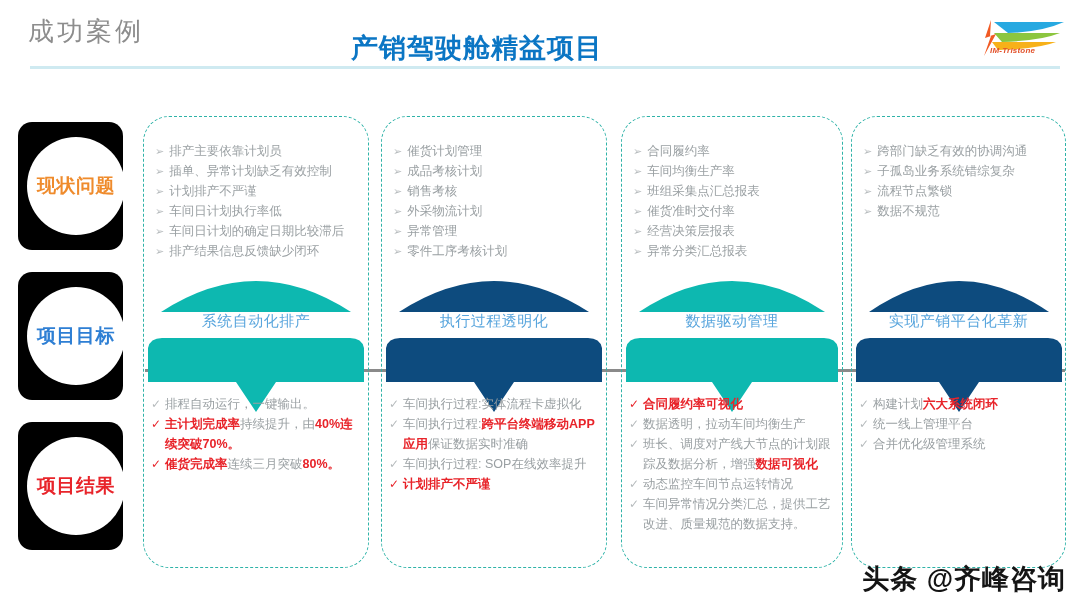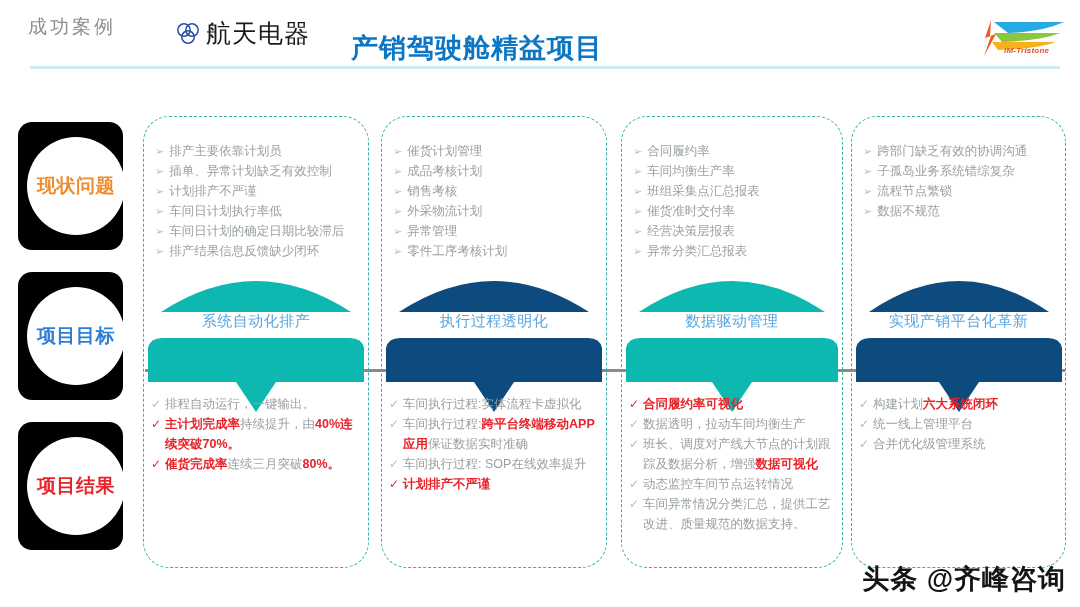--- a/index.html
+++ b/index.html
@@ -9,41 +9,41 @@
     font-family:"Liberation Sans","DejaVu Sans",sans-serif;
     overflow:hidden;
     position:relative;
   }
   
   #header{
     position:absolute;left:0;top:0;width:1080px;height:72px;
   }
   #header-title{
     position:absolute;left:28px;top:14px;
-    font-size:19px;color:#8d8d8d;letter-spacing:3px;font-weight:400;
+    font-size:26px;color:#8d8d8d;letter-spacing:3px;font-weight:400;
   }
   #brand-block{
     position:absolute;left:175px;top:17px;
     display:flex;align-items:center;gap:5px;
   }
   #brand-icon{width:26px;height:26px;display:block;}
   #brand-name{
     font-size:25px;color:#1a1a1a;letter-spacing:1px;font-weight:500;
   }
   #project-title{
     position:absolute;left:351px;top:13px;
     font-size:27px;color:#0b76c4;font-weight:bold;letter-spacing:1px;margin-top:17px;
   }
   #header-rule{
     position:absolute;left:30px;top:66px;width:1030px;height:3px;
     background:#cfeaf1;
   }
   #logo-wrap{position:absolute;left:968px;top:18px;width:104px;height:44px;}
   #logo-text{
-    position:absolute;left:36px;top:28px;
+    position:absolute;left:22px;top:28px;
     font-size:8px;font-weight:bold;font-style:italic;color:#e2512a;
     letter-spacing:0.2px;
   }
 
   
   .badge{
     position:absolute;left:18px;width:105px;height:128px;
     background:#000000;border-radius:14px;
   }
   .badge-circle{
@@ -116,28 +116,20 @@
     position:absolute;right:14px;bottom:10px;
     font-size:27px;font-weight:bold;color:#141414;letter-spacing:1px;
   }
 </style>
 </head>
 <body>
 
 <div id="header">
   <div id="header-title">成功案例</div>
 
-  <div id="brand-block">
-    <svg id="brand-icon" viewBox="0 0 26 26">
-      <circle cx="9" cy="9" r="6.2" fill="none" stroke="#2b4fa2" stroke-width="1.5"></circle>
-      <circle cx="17" cy="9" r="6.2" fill="none" stroke="#2b4fa2" stroke-width="1.5"></circle>
-      <circle cx="13" cy="16" r="6.2" fill="none" stroke="#2b4fa2" stroke-width="1.5"></circle>
-    </svg>
-    <span id="brand-name">航天电器</span>
-  </div>
 
   <div id="project-title">产销驾驶舱精益项目</div>
   <div id="header-rule"></div>
 
   <div id="logo-wrap">
     <svg width="104" height="44" viewBox="0 0 104 44">
       <path d="M26 4 L96 4 Q74 14 40 15 Z" fill="#27a9e1"></path>
       <path d="M26 15 L92 15 Q72 23 34 24 Z" fill="#8cc63f"></path>
       <path d="M24 24 L88 24 Q70 31 30 32 Z" fill="#f7b119"></path>
       <path d="M23 2 L17 20 L23 18 L16 38 L28 16 L22 18 Z" fill="#f15a24"></path>

